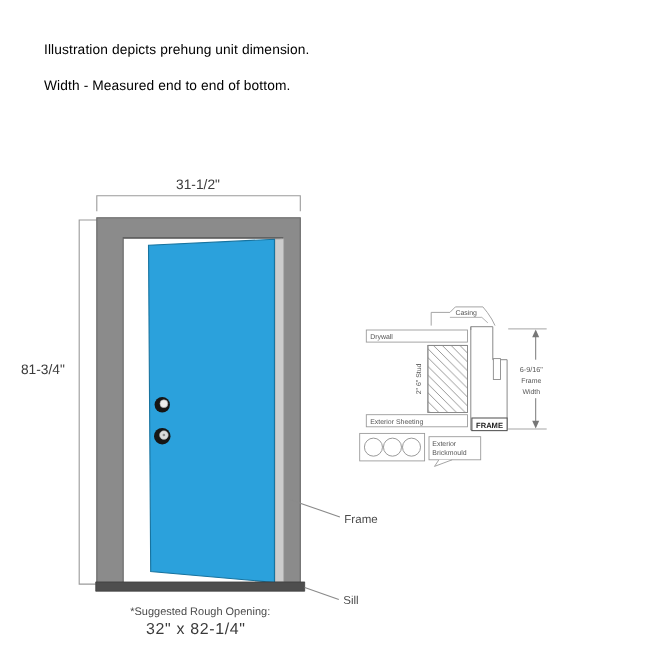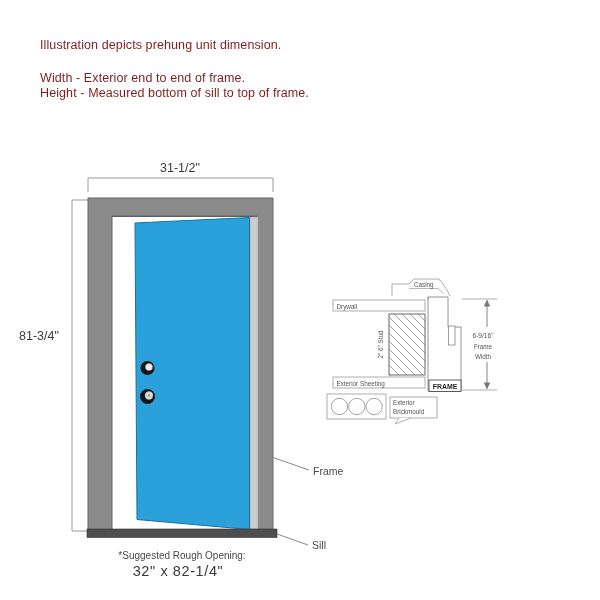--- a/index.html
+++ b/index.html
@@ -1,39 +1,38 @@
 <!DOCTYPE html>
 <html><head>
 <meta charset="utf-8">
 <style>
   html,body{margin:0;padding:0;background:#ffffff;width:600px;height:600px;overflow:hidden;
     font-family:"Liberation Sans",sans-serif;}
   .stage{position:relative;width:600px;height:600px;background:#fff;}
-  .intro{position:absolute;left:40px;top:38px;color:#7f1d1d;font-size:12.5px;line-height:15.5px;
+  .intro{position:absolute;left:40px;top:38px;color:#000000;font-size:12.5px;line-height:15.5px;
     letter-spacing:.1px;}
   .intro .first{margin-bottom:17px;}
   svg{position:absolute;left:0;top:0;}
   svg text{fill:#4a4a4a;}
   .dim-text{font-size:12.5px;fill:#3c3c3c;}
   .leader-text{font-size:10.5px;fill:#4a4a4a;}
   .xs-text{font-size:6.3px;fill:#555;}
   .xs-dim{font-size:6.6px;fill:#555;}
   .frame-bold{font-size:6.9px;font-weight:bold;fill:#1e1e1e;}
   .ro-note{font-size:10px;fill:#4a4a4a;}
   .ro-size{font-size:14.5px;fill:#3a3a3a;letter-spacing:.6px;}
 </style>
 </head>
 <body>
 
 <div class="stage">
 
   <div class="intro">
     <div class="first">Illustration depicts prehung unit dimension.</div>
-    <div>Width - Exterior end to end of frame.</div>
-    <div>Height - Measured bottom of sill to top of frame.</div>
+    <div>Width - Measured end to end of bottom.</div>
   </div>
 
   <svg width="600" height="600" viewBox="0 0 600 600">
     <defs>
       <pattern id="studHatch" width="8" height="8" patternUnits="userSpaceOnUse">
         <path d="M-1,-1 L9,9" stroke="#8a8a8a" stroke-width="0.8"></path>
       </pattern>
     </defs>
 
     <g>

